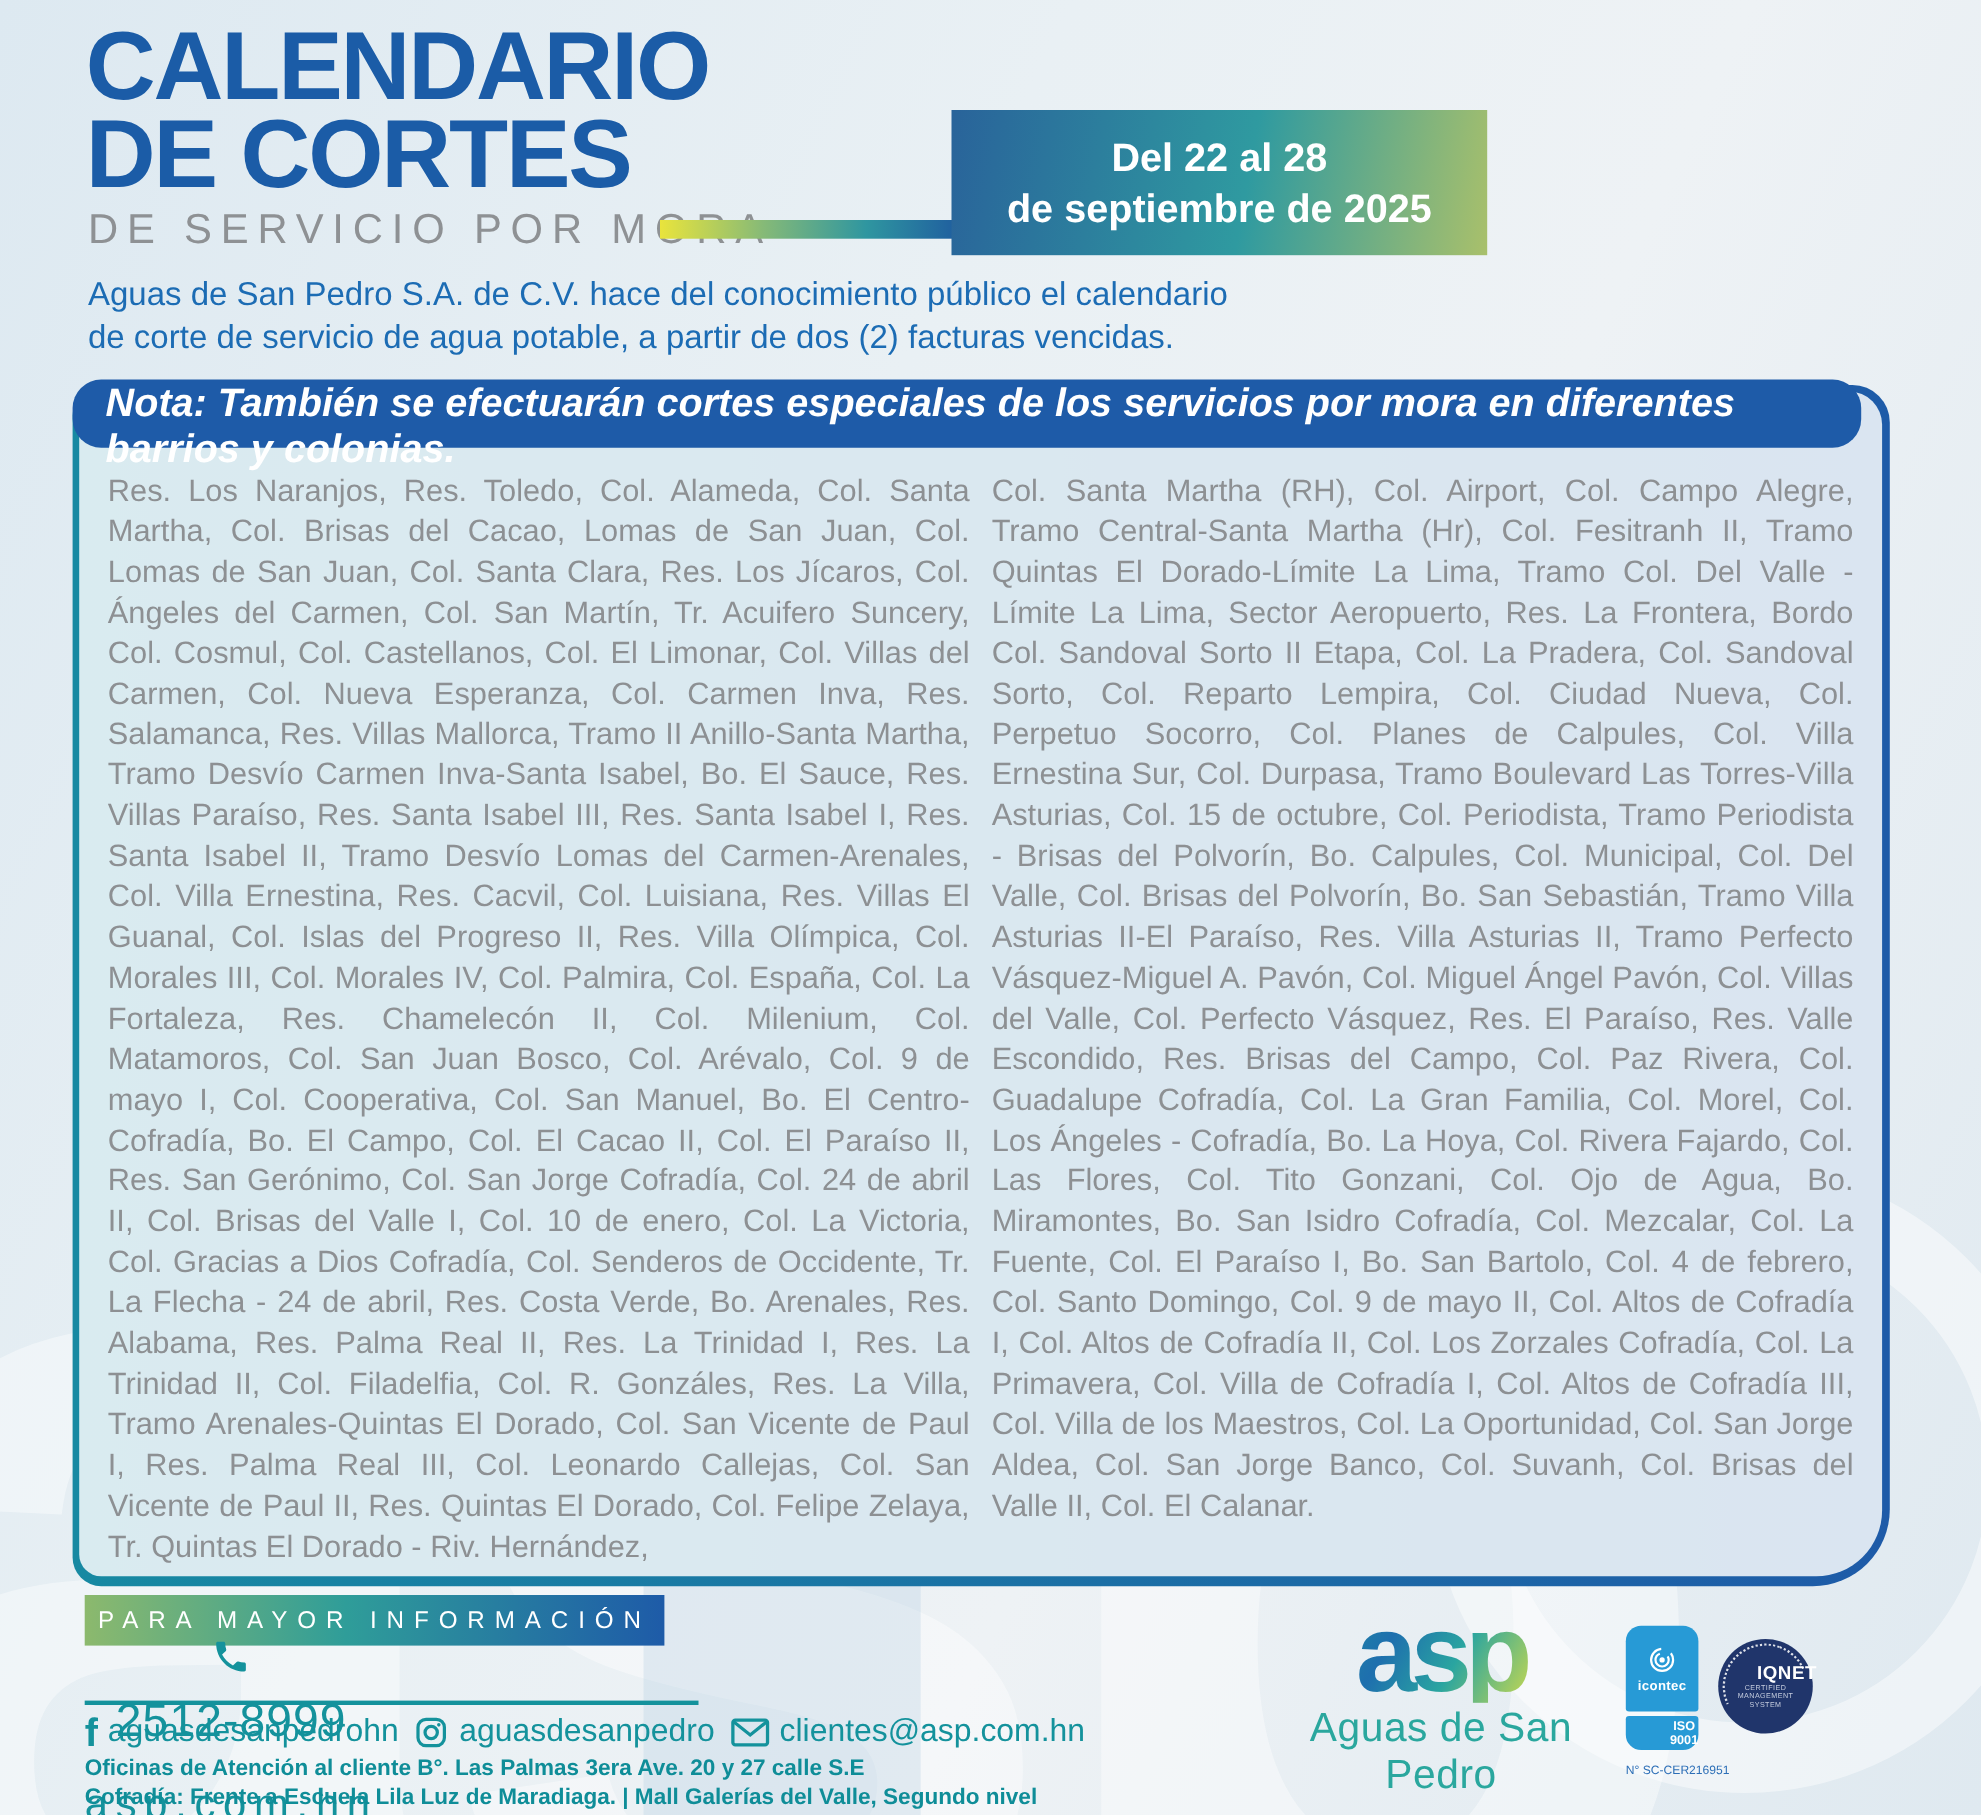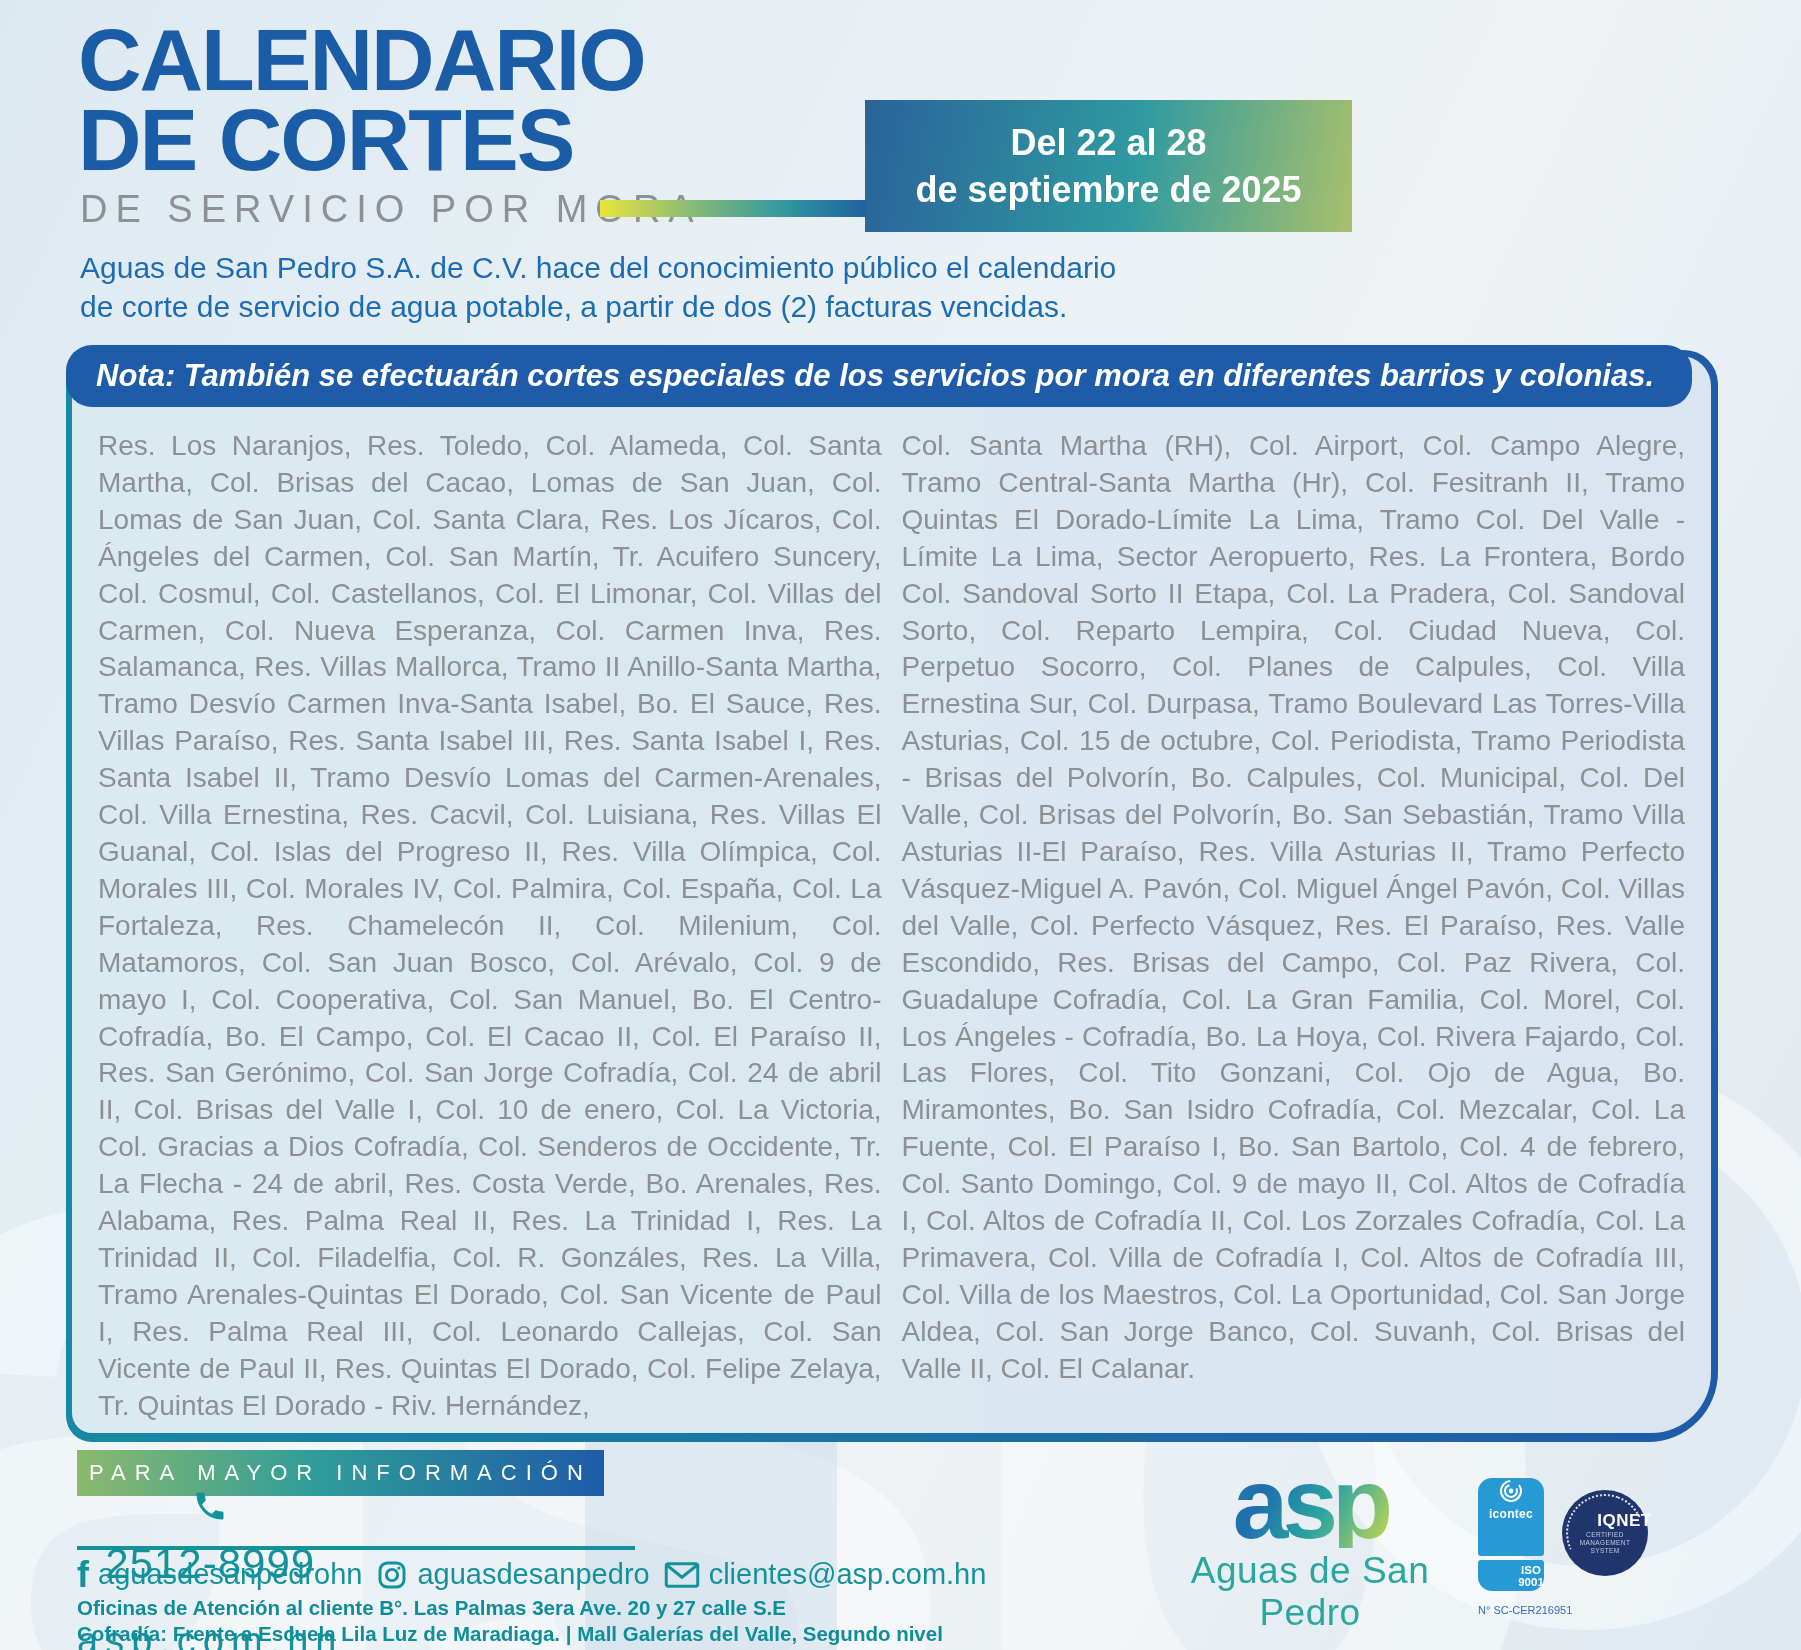--- a/index.html
+++ b/index.html
@@ -24,22 +24,22 @@
   .strip { position:absolute; left:600px; top:200px; width:268px; height:17px; z-index:2;
            background:linear-gradient(90deg,#e9e43c 0%,#86ba77 35%,#2f96a0 70%,#20609f 100%); }
   .date-badge { position:absolute; left:865px; top:100px; width:487px; height:132px; z-index:2;
                 background:linear-gradient(100deg,#29639a 0%,#2f9aa0 55%,#a9c06b 100%);
                 color:#fff; font-weight:700; font-size:36px; line-height:47px;
                 display:flex; flex-direction:column; align-items:center; justify-content:center; }
   .intro { position:absolute; left:80px; top:248px; color:#1c6cb4; font-size:30px;
            line-height:39px; z-index:2; }
   
   .note { position:absolute; left:66px; top:345px; width:1626px; height:62px; z-index:3;
-          background:#1e5ba8; border-radius:26px; display:flex; align-items:center;
-          padding:0 30px; color:#fff; font-size:31px; font-weight:700; font-style:italic; }
+          background:#1e5ba8; border-radius:26px; display:flex; align-items:flex-start;
+          padding:0 30px; color:#fff; font-size:36px; font-weight:700; font-style:italic; }
   .box { position:absolute; left:66px; top:350px; width:1652px; height:1092px; z-index:1;
          background:linear-gradient(90deg,#1789a2,#1e5ba8);
          border-radius:28px 34px 70px 26px; padding:6px 7px 9px 6px; }
   .box-inner { width:100%; height:100%; background:rgba(245,248,250,.88);
                border-radius:24px 30px 60px 20px; padding:72px 26px 12px 26px;
                display:flex; gap:20px; overflow:hidden; }
   .col { flex:1; color:#8d9093; font-size:28px; line-height:36.9px; text-align:justify; }
   
   .info-badge { position:absolute; left:77px; top:1450px; height:46px; padding:0 12px; z-index:2;
                 background:linear-gradient(90deg,#8cb96d 0%,#2f9d99 45%,#1e5ba8 100%);
@@ -59,21 +59,21 @@
   
   .brand { position:absolute; left:1160px; top:1458px; width:300px; text-align:center; z-index:2; }
   .asp-logo { font-size:100px; font-weight:700; letter-spacing:-6px; line-height:90px;
               background:linear-gradient(120deg,#20a09a 0%,#1e6fae 35%,#2aa5a0 55%,#c8d84f 80%,#3fae9e 100%);
               -webkit-background-clip:text; background-clip:text; color:transparent; }
   .brand-name { font-size:37px; color:#2aa79e; letter-spacing:.5px; margin-top:2px; }
   .brand-group { text-align:right; font-size:15px; font-weight:700; color:#58595b;
                  letter-spacing:2px; margin-top:14px; }
   .icontec { position:absolute; left:1478px; top:1478px; width:66px; z-index:2; text-align:center; }
   .ic-top { background:#279ad6; border-radius:14px 14px 3px 3px; height:78px; color:#fff;
-            display:flex; flex-direction:column; align-items:center; gap:3px; }
+            display:flex; flex-direction:column; align-items:center; justify-content:center; gap:3px; }
   .ic-label { font-size:12px; font-weight:700; letter-spacing:.3px; }
   .ic-gap { height:4px; background:transparent; }
   .ic-bottom { background:#279ad6; border-radius:3px 3px 14px 14px; height:31px; color:#fff;
                font-size:11.5px; font-weight:700; display:flex; align-items:center; justify-content:center;padding-left:40px; }
   .cert-num { margin-top:13px; font-size:11px; color:#2d6fb7; white-space:nowrap; }
   .iqnet { position:absolute; left:1562px; top:1490px; width:86px; height:86px; border-radius:50%;
            background:#20356b; z-index:2; display:flex; flex-direction:column; align-items:center;
            justify-content:center; color:#fff; }
   .iqnet::before { content:""; position:absolute; inset:4px; border-radius:50%;
                    border:2px dotted rgba(255,255,255,.85); border-bottom-color:transparent;

